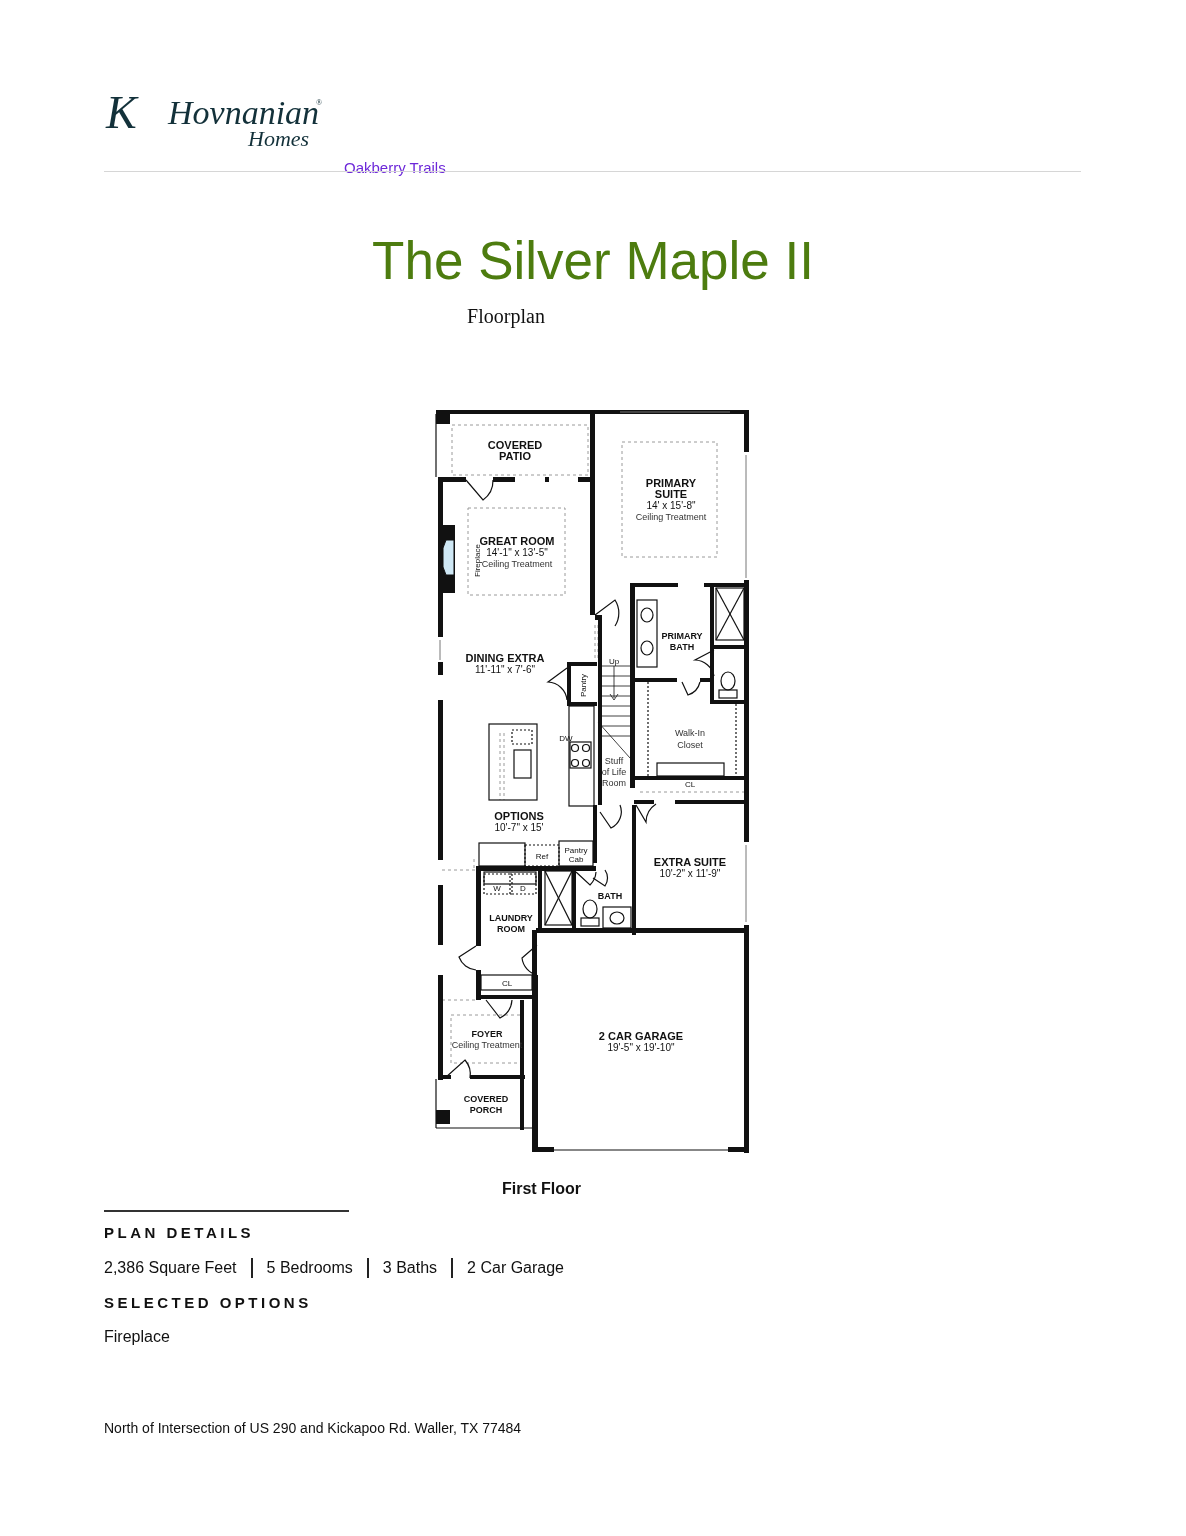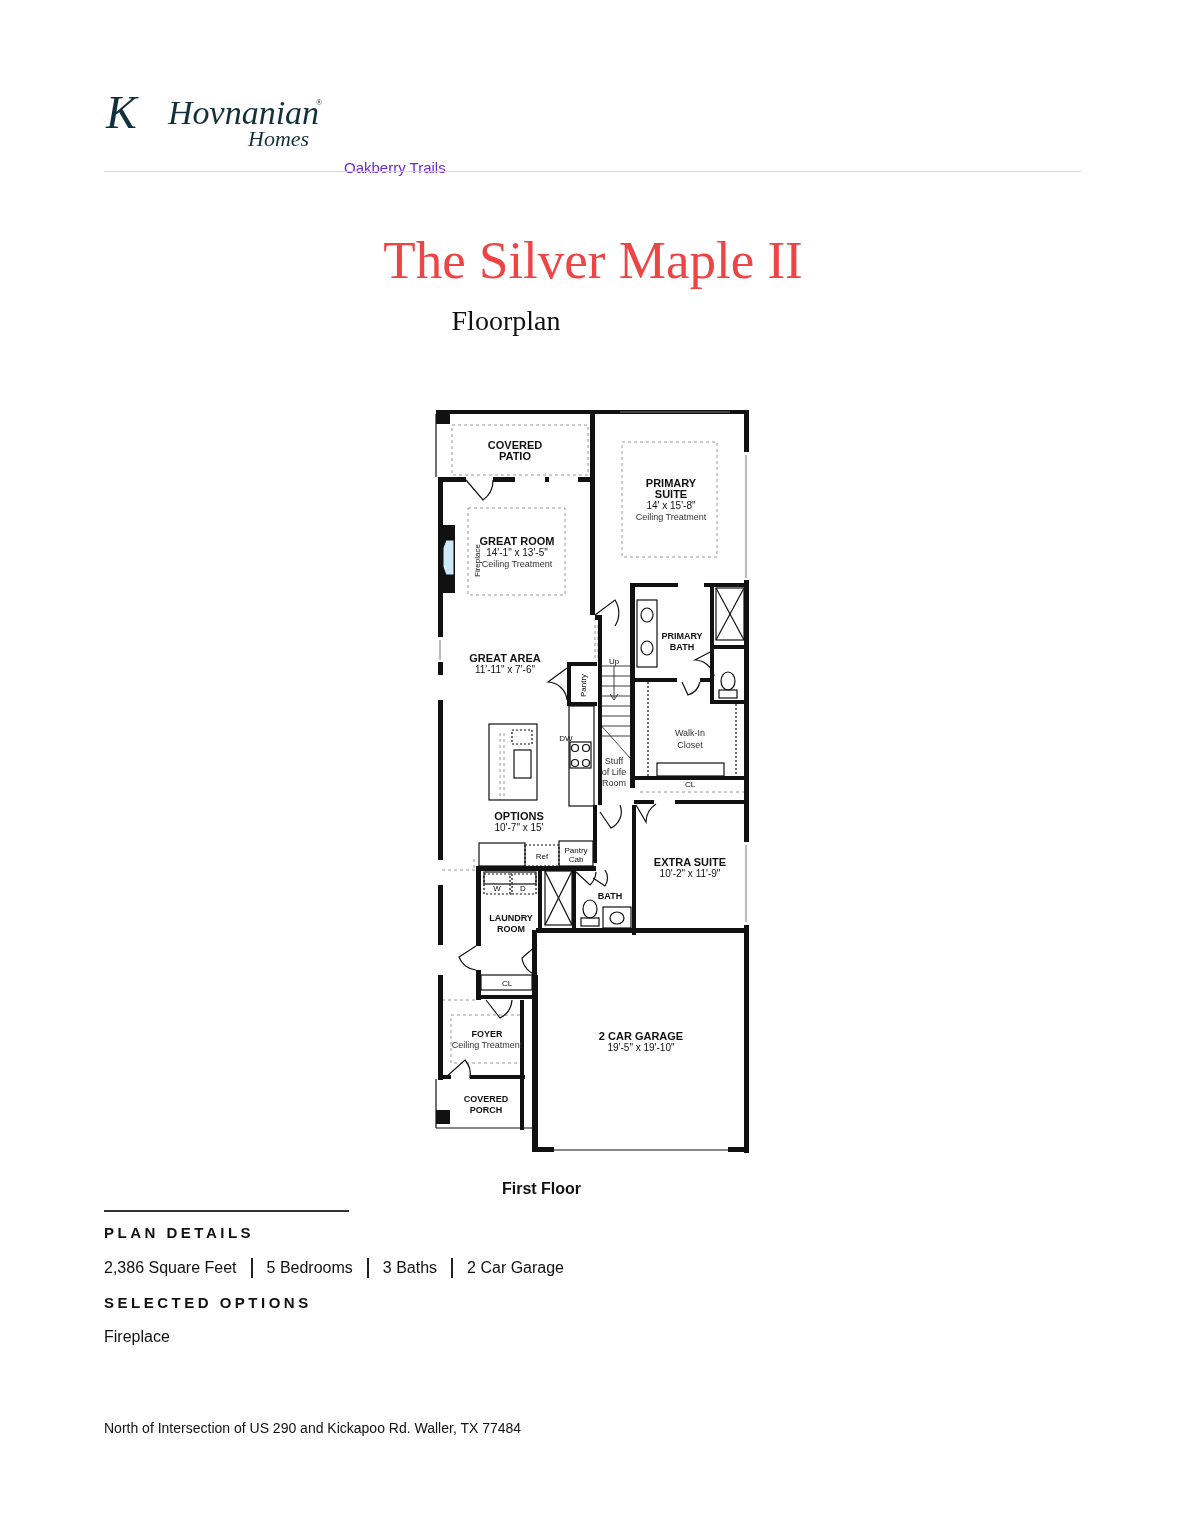--- a/index.html
+++ b/index.html
@@ -4,22 +4,22 @@
 <style>
   html,body{margin:0;padding:0;background:#fff;}
   body{width:1186px;height:1536px;position:relative;overflow:hidden;font-family:"Liberation Sans",sans-serif;color:#111;}
   .logo{position:absolute;left:106px;top:92px;color:#13313a;font-family:"Liberation Serif",serif;}
   .logo .k{font-size:46px;font-style:italic;letter-spacing:-6px;position:absolute;left:0;top:-6px;}
   .logo .rest{font-size:34px;font-style:italic;position:absolute;left:62px;top:2px;white-space:nowrap;}
   .logo .homes{font-size:22px;font-style:italic;position:absolute;left:142px;top:34px;}
   .logo .reg{font-size:8px;position:absolute;left:210px;top:6px;}
   .community{position:absolute;left:344px;top:123px;font-size:15px;color:#6d28d9;margin-top:36px;}
   .rule{position:absolute;left:104px;top:171px;width:977px;height:1px;background:#d6d6d6;}
-  .title{position:absolute;left:0;width:1186px;top:230px;text-align:center;font-family:Liberation Serif, serif;font-size:53px;color:#ef4444;}
-  .subtitle{position:absolute;left:0;width:1012px;top:305px;text-align:center;font-family:"Liberation Serif",serif;font-size:28px;color:#111;}
+  .title{position:absolute;left:0;width:1186px;top:230px;text-align:center;font-family:Liberation Sans, sans-serif;font-size:53px;color:#4d7c0f;}
+  .subtitle{position:absolute;left:0;width:1012px;top:305px;text-align:center;font-family:"Liberation Serif",serif;font-size:20px;color:#111;}
   .plan{position:absolute;left:0;top:0;width:1186px;height:1536px;}
   .lbl{position:absolute;text-align:center;font-size:11px;line-height:11px;color:#111;transform:translateX(-50%);white-space:nowrap;}
   .lbl b{font-weight:bold;display:block;}
   .lbl .dim{font-size:10px;}
   .lbl .sm{font-size:9px;color:#333;}
   .floor-caption{position:absolute;left:0;width:1083px;top:1180px;text-align:center;font-size:16px;font-weight:bold;}
   .short-rule{position:absolute;left:104px;top:1210px;width:245px;height:2px;background:#333;}
   .h{position:absolute;left:104px;font-size:15px;font-weight:bold;letter-spacing:3.5px;}
   .details{position:absolute;left:104px;top:1258px;font-size:16px;display:flex;align-items:center;}
   .sep{display:inline-block;width:2px;height:20px;background:#222;margin:0 14px;}
@@ -203,21 +203,21 @@
   <div class="lbl" style="left:515px;top:440px;">
       <b>COVERED</b>
       <b>PATIO</b>
     </div>
   <div class="lbl" style="left:671px;top:478px;"><b>PRIMARY</b><b>SUITE</b><span class="dim">14' x 15'-8"</span><br><span class="sm">Ceiling Treatment</span></div>
   <div class="lbl" style="left:517px;top:536px;"><b>GREAT ROOM</b><span class="dim">14'-1" x 13'-5"</span><br><span class="sm">Ceiling Treatment</span></div>
   <div class="lbl" style="left:682px;top:631px;font-size:9px;">
       <b>PRIMARY</b>
       <b>BATH</b>
     </div>
-  <div class="lbl" style="left:505px;top:653px;"><b>GREAT AREA</b><span class="dim">11'-11" x 7'-6"</span></div>
+  <div class="lbl" style="left:505px;top:653px;"><b>DINING EXTRA</b><span class="dim">11'-11" x 7'-6"</span></div>
   <div class="lbl" style="left:690px;top:727px;white-space:pre;"><span class="sm">Walk-In
 Closet</span></div>
   <div class="lbl" style="left:614px;top:755px;white-space:pre;line-height:10px;"><span class="sm">Stuff
 of Life
 Room</span></div>
   <div class="lbl" style="left:519px;top:811px;"><b>OPTIONS</b><span class="dim">10'-7" x 15'</span></div>
   <div class="lbl" style="left:690px;top:857px;"><b>EXTRA SUITE</b><span class="dim">10'-2" x 11'-9"</span></div>
   <div class="lbl" style="left:610px;top:891px;font-size:9px;">
       <b>BATH</b>
     </div>

